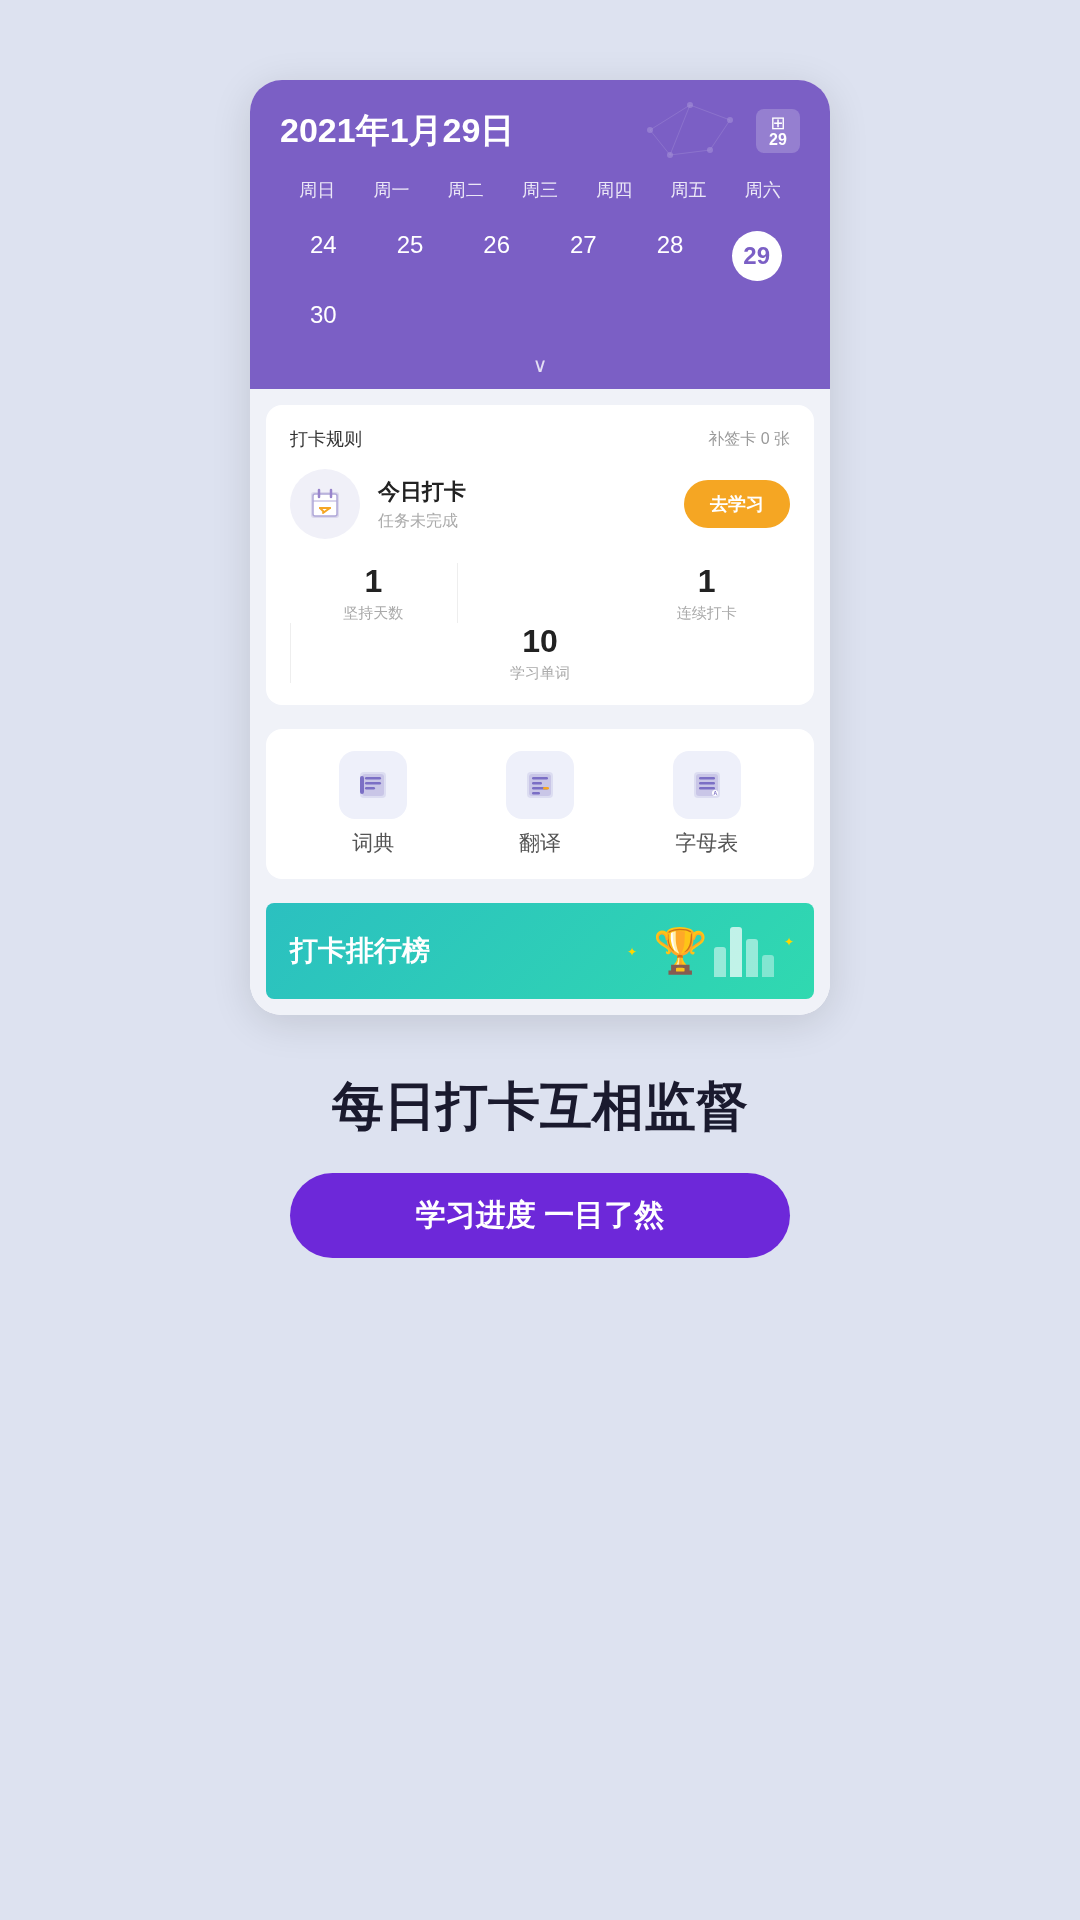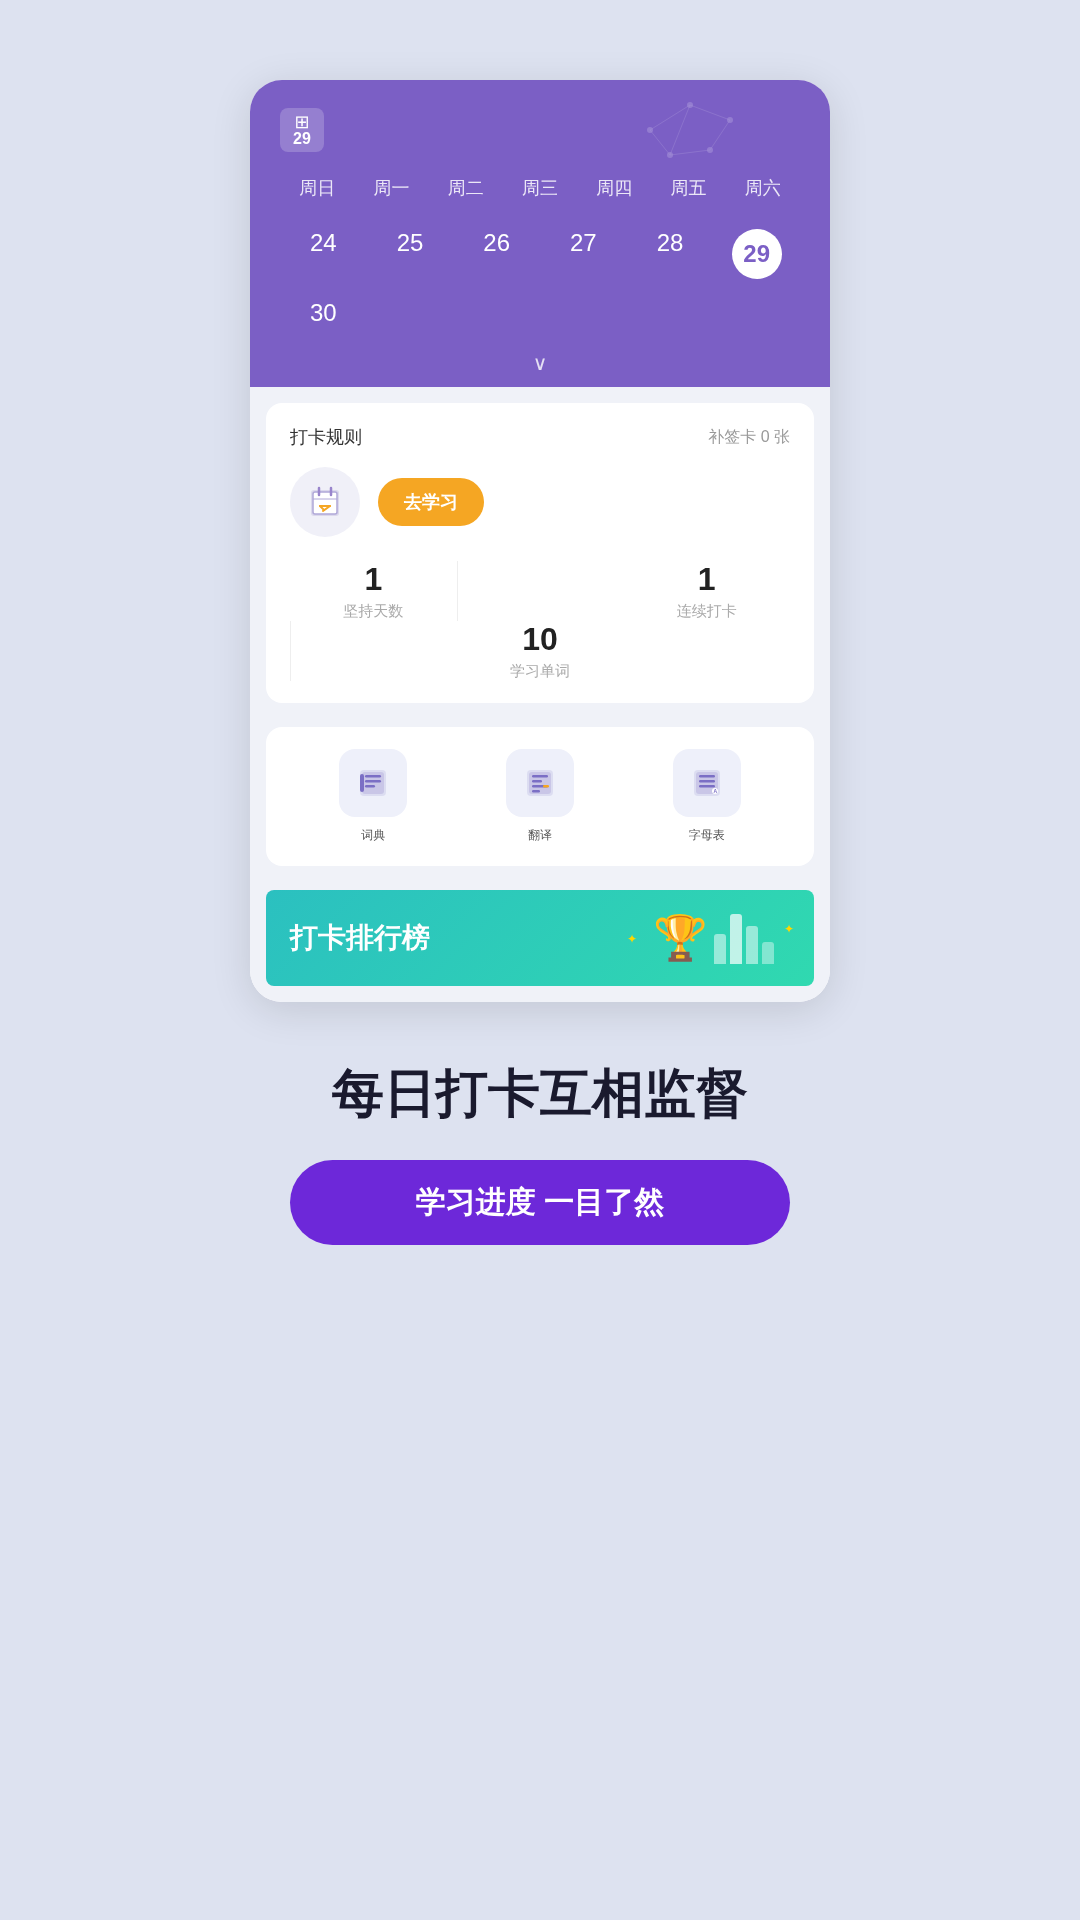--- a/index.html
+++ b/index.html
@@ -245,21 +245,21 @@
       border-radius: 16px;
       display: flex;
       align-items: center;
       justify-content: center;
     }
     .tool-icon-wrap svg {
       width: 34px;
       height: 34px;
     }
     .tool-label {
-      font-size: 12px;
+      font-size: 21px;
       color: #555;
     }
 
     
     .leaderboard-banner {
       background: linear-gradient(135deg, #2bc0c0, #30d9b0);
       border-radius: 8px;
       padding: 22px 24px;
       display: flex;
       align-items: center;
@@ -310,20 +310,21 @@
       max-width: 500px;
     }
   </style>
 </head>
 <body>
 
 <div class="phone-card">
 
   <div class="calendar-header">
     <div class="calendar-title-row">
+      <span class="calendar-title">2021年1月29日</span>
       <div class="calendar-icon-btn">
         <span class="icon-grid">⊞</span>
         <span class="day-num">29</span>
       </div>
     </div>
 
     <svg class="network-deco" viewBox="0 0 120 80">
       <circle cx="20" cy="40" r="3" fill="white" opacity="0.6"></circle>
       <circle cx="60" cy="15" r="3" fill="white" opacity="0.6"></circle>
       <circle cx="100" cy="30" r="3" fill="white" opacity="0.6"></circle>
@@ -375,20 +376,24 @@
           <svg viewBox="0 0 40 40">
             <rect x="6" y="8" width="28" height="26" rx="3" fill="#c5c0e0" opacity="0.5"></rect>
             <rect x="8" y="10" width="24" height="22" rx="2" fill="white" stroke="#b0a8d8" stroke-width="1.5"></rect>
             <line x1="14" y1="6" x2="14" y2="13" stroke="#9985cc" stroke-width="2.5" stroke-linecap="round"></line>
             <line x1="26" y1="6" x2="26" y2="13" stroke="#9985cc" stroke-width="2.5" stroke-linecap="round"></line>
             <line x1="8" y1="17" x2="32" y2="17" stroke="#b0a8d8" stroke-width="1"></line>
             <line x1="15" y1="24" x2="25" y2="24" stroke="#f5a623" stroke-width="2" stroke-linecap="round"></line>
             <line x1="15" y1="24" x2="19" y2="28" stroke="#f5a623" stroke-width="2" stroke-linecap="round"></line>
             <line x1="25" y1="24" x2="18" y2="29" stroke="#f5a623" stroke-width="2" stroke-linecap="round"></line>
           </svg>
+        </div>
+        <div class="checkin-info">
+          <div class="checkin-title">今日打卡</div>
+          <div class="checkin-sub">任务未完成</div>
         </div>
         <button class="go-study-btn">去学习</button>
       </div>
 
       <div class="stats-row">
         <div class="stat-item">
           <span class="stat-num">1</span>
           <span class="stat-label">坚持天数</span>
         </div>
         <div class="stats-divider"></div>

